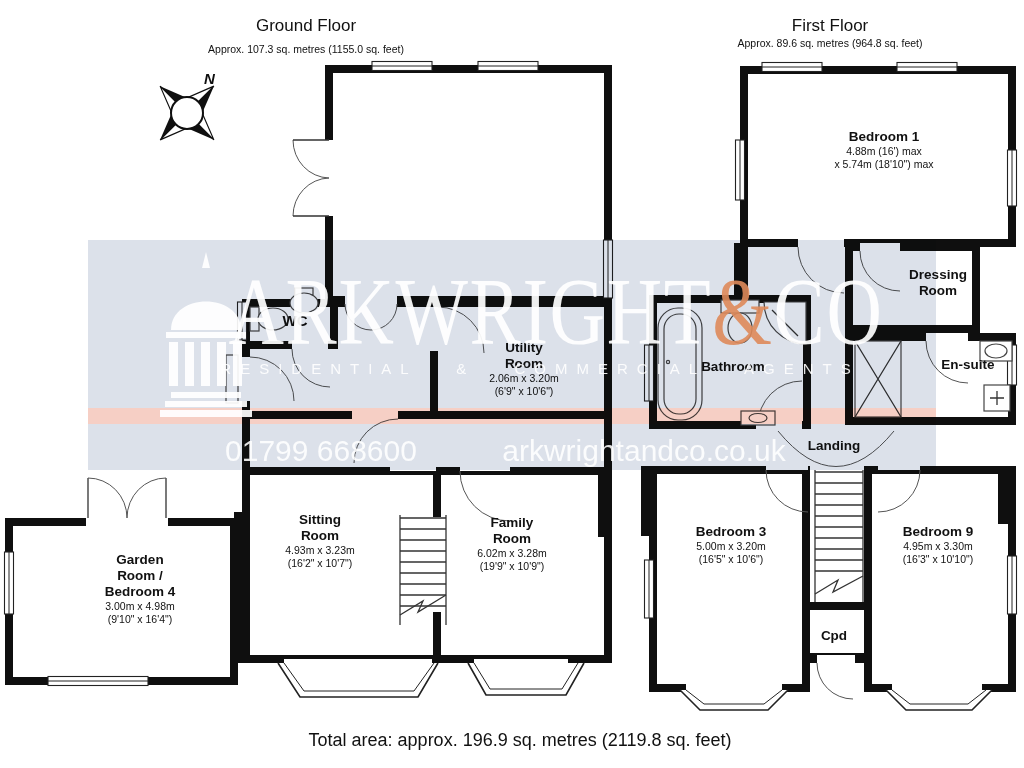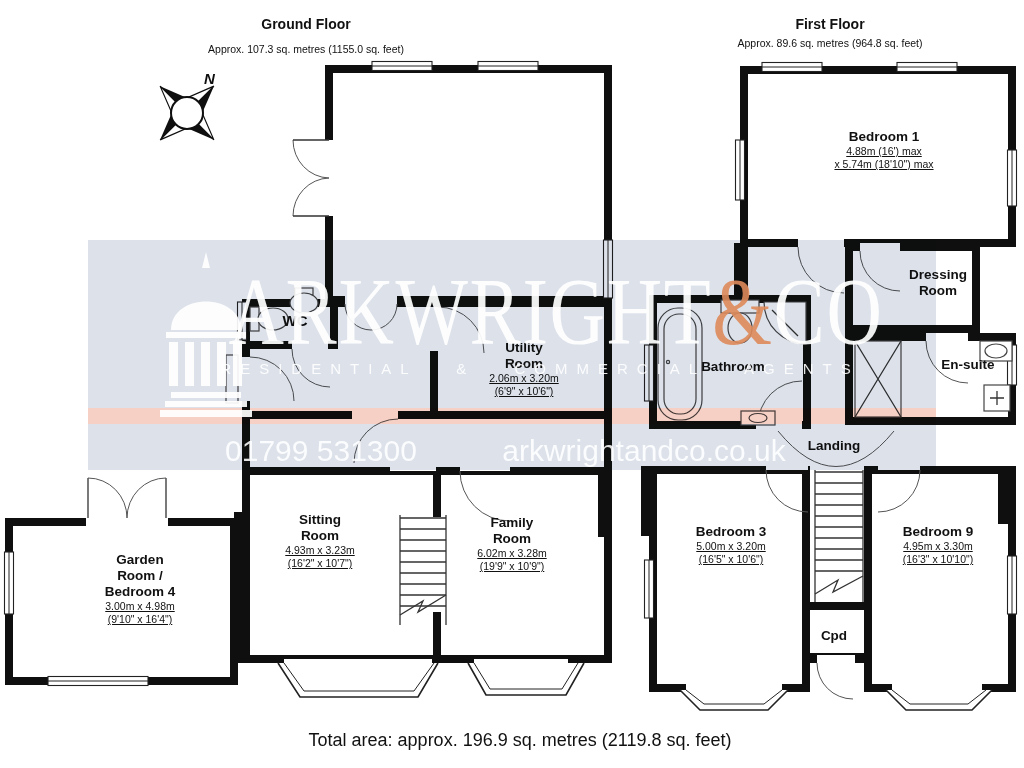--- a/index.html
+++ b/index.html
@@ -10,26 +10,26 @@
   .wall{fill:#0f0f0f;}
   .open{fill:#ffffff;}
   .thin{fill:none;stroke:#333;stroke-width:1.3;}
   .arc{fill:none;stroke:#555;stroke-width:1;}
   .win{fill:#ffffff;stroke:#222;stroke-width:1.1;}
   .winline{fill:none;stroke:#222;stroke-width:1;}
   .fix{fill:#ffffff;stroke:#444;stroke-width:1.2;}
   .bay{fill:#ffffff;stroke:#222;stroke-width:1.6;}
   .bayin{fill:none;stroke:#222;stroke-width:1;}
 
-  .floor-title{position:absolute;transform:translateX(-50%);font-weight:bold;font-size:14px;white-space:nowrap;}
+  .floor-title{position:absolute;transform:translateX(-50%);font-weight:normal;font-size:17px;white-space:nowrap;}
   .floor-sub{position:absolute;transform:translateX(-50%);font-size:10.5px;white-space:nowrap;}
   .label{position:absolute;transform:translateX(-50%);text-align:center;}
   .rname{font-weight:bold;font-size:13.5px;line-height:1.18;}
   .rname.big{font-size:15px;}
-  .rdim{font-size:10.5px;line-height:1.25;text-decoration:underline;}
+  .rdim{font-size:10.5px;line-height:1.25;}
   .total{position:absolute;transform:translateX(-50%);font-size:18px;white-space:nowrap;}
 
   .wm-band{position:absolute;left:88px;top:240px;width:848px;height:230px;
            background:#dce1ea;mix-blend-mode:multiply;}
   .wm-stripe{position:absolute;left:0;top:168px;width:848px;height:16px;background:#f6cfc5;}
   .wm-content{position:absolute;left:104px;top:240px;width:992px;height:230px;pointer-events:none;padding-left:8px;}
   .wm-brand{position:absolute;left:452px;top:24px;transform:translateX(-50%) scaleX(.8);
             font-family:"Liberation Serif",serif;font-size:96px;line-height:1;font-weight:normal;
             color:rgba(255,255,255,.93);letter-spacing:2px;white-space:nowrap;}
   .wm-brand .amp{color:rgba(222,138,90,.9);}
@@ -342,17 +342,17 @@
         <rect x="41" y="92" width="9" height="44"></rect>
         <rect x="57" y="92" width="9" height="44"></rect>
         <rect x="73" y="92" width="9" height="44"></rect>
         <rect x="11" y="142" width="70" height="6"></rect>
         <rect x="5" y="151" width="82" height="6"></rect>
         <rect x="0" y="160" width="92" height="7"></rect>
       </g>
     </svg>
     <div class="wm-brand"><span>ARKWRIGHT</span><span class="amp">&amp;</span><span>CO</span></div>
     <div class="wm-tag">RESIDENTIAL &amp; COMMERCIAL AGENTS</div>
-    <div class="wm-phone">01799 531300</div>
+    <div class="wm-phone">01799 668600</div>
     <div class="wm-site">arkwrightandco.co.uk</div>
   </div>
 
 </div>
 
 </body></html>

